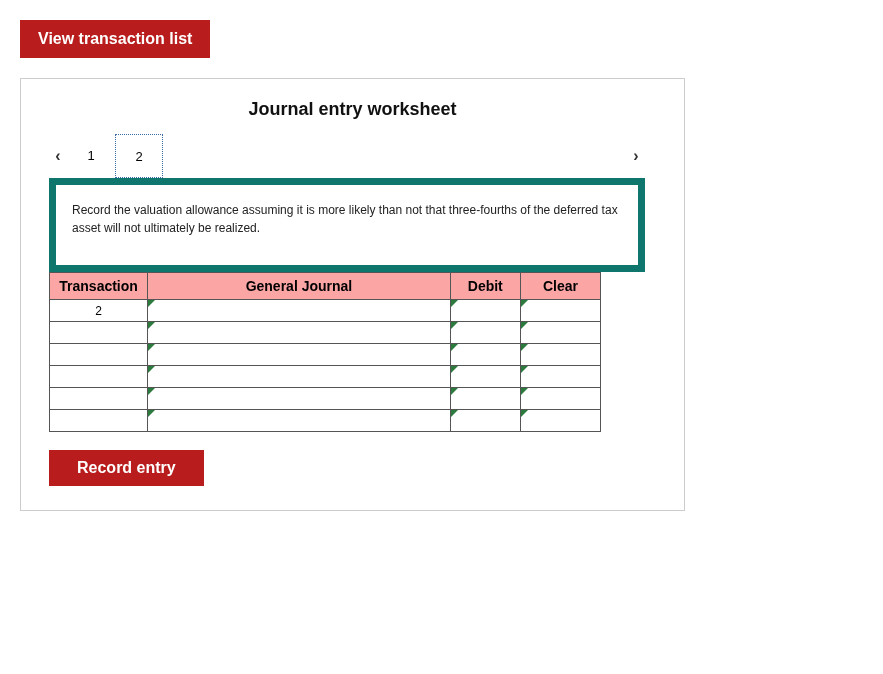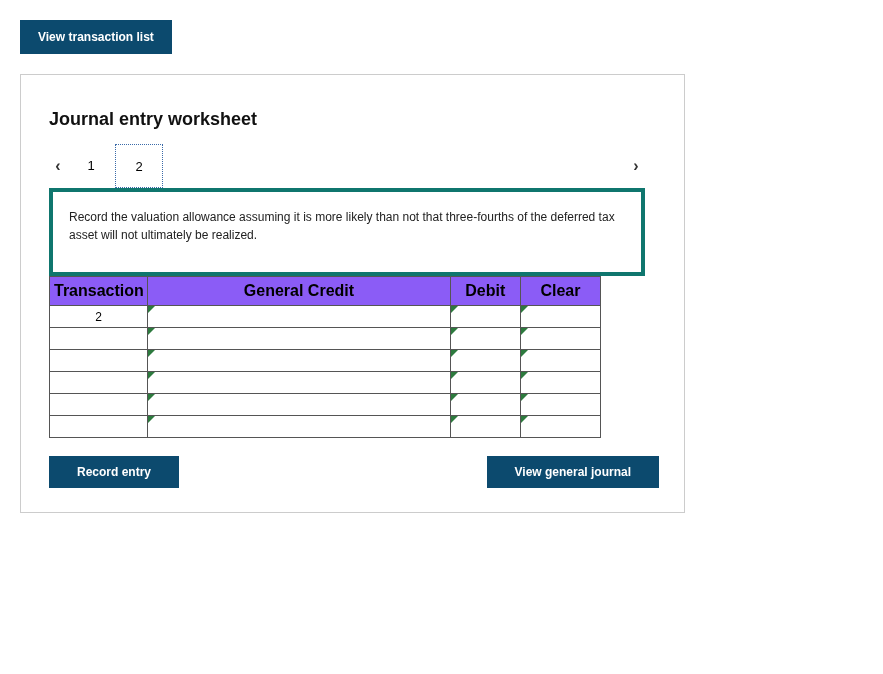--- a/index.html
+++ b/index.html
@@ -5,42 +5,43 @@
   * { box-sizing: border-box; }
   body {
     margin: 0;
     padding: 20px;
     font-family: Arial, Helvetica, sans-serif;
     font-size: 13px;
     background: #fff;
     width: 883px;
   }
   .btn-blue {
-    background: #0c4a6e;
+    background: #b91c1c;
     color: #fff;
     border: none;
     padding: 10px 18px;
-    font-size: 12px;
+    font-size: 16px;
     font-weight: bold;
     cursor: pointer;
   }
   .btn-blue.small { padding: 9px 28px; }
   .worksheet-box {
     border: 1px solid #ccc;
     width: 665px;
     margin-top: 20px;
     padding: 20px 28px 24px 28px;
     background: #fff;
   }
   .ws-title {
     font-family: Verdana, Arial, sans-serif;
     font-size: 18px;
     font-weight: bold;
-    margin: 14px 0 14px 0;
+    margin: 0 0 14px 0;
     color: #111;
+    text-align: center;
   }
   .pager {
     display: flex;
     align-items: center;
     position: relative;
     height: 44px;
     margin-bottom: 0;
     width: 596px;
   }
   .pager .arrow {
@@ -60,45 +61,45 @@
     text-align: center;
     font-size: 13px;
     color: #000;
     cursor: pointer;
   }
   .pager .tab.active {
     border: 1px dotted #3a6aa8;
     height: 44px;
   }
   .prompt-box {
-    border: 4px solid #0f766e;
+    border: 7px solid #0f766e;
     padding: 16px 16px 28px 16px;
     width: 596px;
     font-family: Verdana, Arial, sans-serif;
     font-size: 12px;
     color: #222;
     line-height: 1.5;
     background: #fff;
   }
   .note {
     color: #b33a3a;
     font-family: Verdana, Arial, sans-serif;
     font-size: 11px;
     margin: 12px 0 10px 0;
   }
   table.journal {
     border-collapse: collapse;
     width: 552px;
     table-layout: fixed;
   }
   table.journal th {
-    background: #8b5cf6;
+    background: #fca5a5;
     border: 1px solid #555;
     padding: 5px 4px;
-    font-size: 16px;
+    font-size: 14px;
     color: #000;
     font-weight: bold;
     text-align: center;
   }
   table.journal td {
     border: 1px solid #555;
     height: 22px;
     padding: 0 4px;
     font-size: 12px;
     text-align: center;
@@ -149,21 +150,21 @@
   <table class="journal">
     <colgroup>
       <col class="col-trans">
         <col class="col-gj">
         <col class="col-debit">
         <col class="col-credit">
     </colgroup>
     <thead>
       <tr>
         <th>Transaction</th>
-        <th>General Credit</th>
+        <th>General Journal</th>
         <th>Debit</th>
         <th>Clear</th>
       </tr>
     </thead>
     <tbody>
       <tr>
         <td>2</td>
         <td class="marked"></td>
         <td class="marked"></td>
         <td class="marked"></td>
@@ -198,18 +199,17 @@
         <td class="marked"></td>
         <td class="marked"></td>
       </tr>
     </tbody>
   </table>
 
   <div class="btn-row">
     <button class="btn-blue small">Record entry</button>
     <span class="gap1"></span>
     <span class="spacer"></span>
-    <button class="btn-blue small">View general journal</button>
   </div>
 </div>
 
 
 
 
 </body></html>

